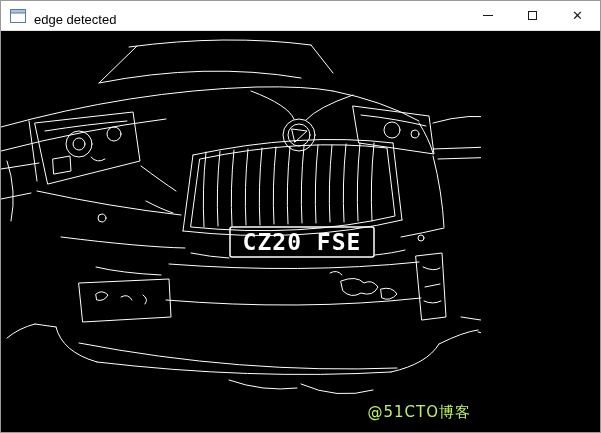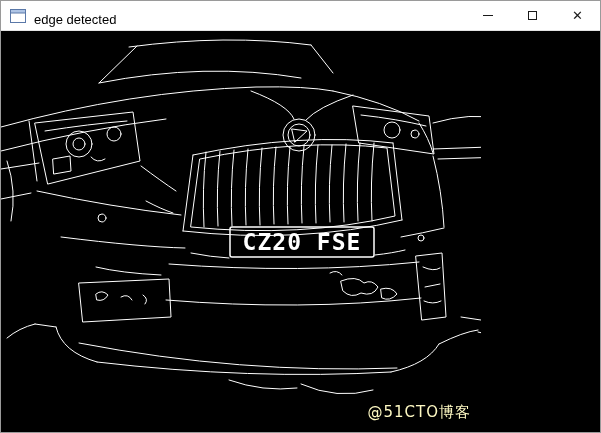--- a/index.html
+++ b/index.html
@@ -25,21 +25,21 @@
   .canvas{
     position:relative;width:480px;height:403px;background:#000;overflow:hidden;
   }
   .canvas svg{display:block;}
   .plate-text{
     font-family:"DejaVu Sans Mono","Liberation Mono",monospace;
     font-weight:bold;letter-spacing:1px;
   }
   .watermark{
     position:absolute;right:10px;bottom:12px;
-    color:#fef9c3;font-size:15px;letter-spacing:1px;
+    color:#bef264;font-size:15px;letter-spacing:1px;
     font-family:"DejaVu Sans","Liberation Sans",sans-serif;
     user-select:none;
   }
 </style>
 </head>
 <body>
 
 <div class="window">
 
   <div class="titlebar">

